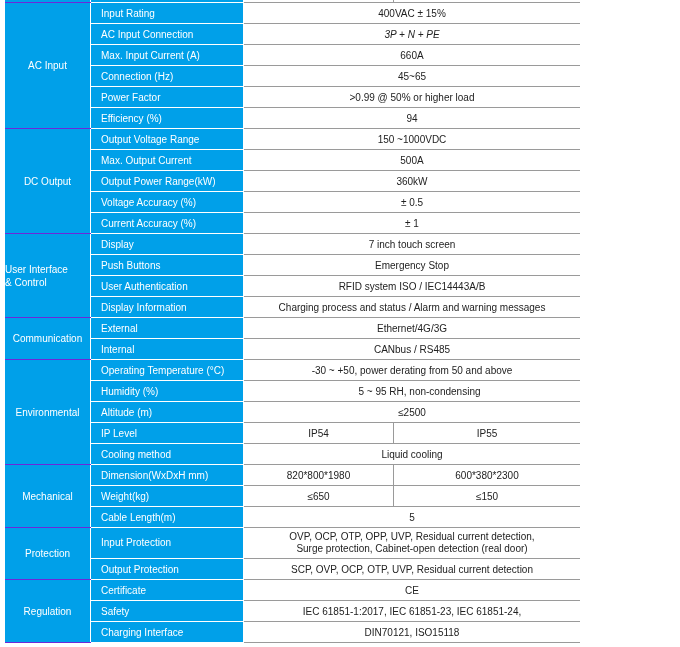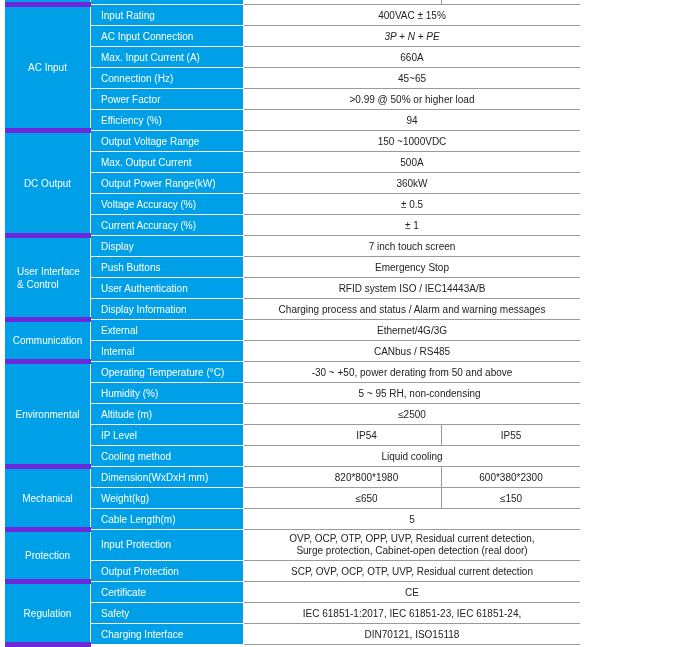--- a/index.html
+++ b/index.html
@@ -1,25 +1,25 @@
 <!DOCTYPE html>
 <html><head>
 <meta charset="utf-8">
 <style>
   html, body { margin:0; padding:0; background:#ffffff; }
   body { width:680px; height:647px; overflow:hidden; position:relative;
          font-family:"Liberation Sans", sans-serif; font-size:10px; color:#222; }
   table { position:absolute; left:5px; top:-18px; border-collapse:collapse; table-layout:fixed; width:575px; }
   td { height:20px; padding:0; border-bottom:1px solid #9a9a9a; }
-  td.grp { width:85px; background:#00a0e9; color:#ffffff; text-align:center; border-bottom:5px solid #6d28d9;
+  td.grp { width:85px; background:#00a0e9; color:#ffffff; text-align:center; border-bottom:1px solid #6d28d9;
            border-right:1px solid #ffffff; line-height:13px; }
   td.lbl { width:153px; background:#00a0e9; color:#ffffff; padding-left:10px; border-bottom:1px solid #ffffff;
            border-right:1px solid #ffffff; box-sizing:border-box; }
   td.val { text-align:center; color:#222; }
-  td.split { text-align:center; border-right:1px solid #9a9a9a;padding-left:48px; }
+  td.split { text-align:center; border-right:1px solid #9a9a9a; }
   td.tall { height:30px; line-height:12px; }
 </style>
 </head>
 <body>
 
 <table>
   <tbody id="tbody">
     <tr>
       <td class="grp"></td>
       <td class="lbl"></td>
@@ -66,21 +66,21 @@
       </tr>
       <tr>
         <td class="lbl">Voltage Accuracy (%)</td>
         <td class="val" colspan="2" style="white-space: pre-line;">± 0.5</td>
       </tr>
       <tr>
         <td class="lbl">Current Accuracy (%)</td>
         <td class="val" colspan="2" style="white-space: pre-line;">± 1</td>
       </tr>
       <tr>
-        <td class="grp" rowspan="4" style="text-align: left; padding-left: 12px;">User Interface<br>&amp; Control</td>
+        <td class="grp" rowspan="4" style="text-align: left; ">User Interface<br>&amp; Control</td>
         <td class="lbl">Display</td>
         <td class="val" colspan="2" style="white-space: pre-line;">7 inch touch screen</td>
       </tr>
       <tr>
         <td class="lbl">Push Buttons</td>
         <td class="val" colspan="2" style="white-space: pre-line;">Emergency Stop</td>
       </tr>
       <tr>
         <td class="lbl">User Authentication</td>
         <td class="val" colspan="2" style="white-space: pre-line;">RFID system ISO / IEC14443A/B</td>

